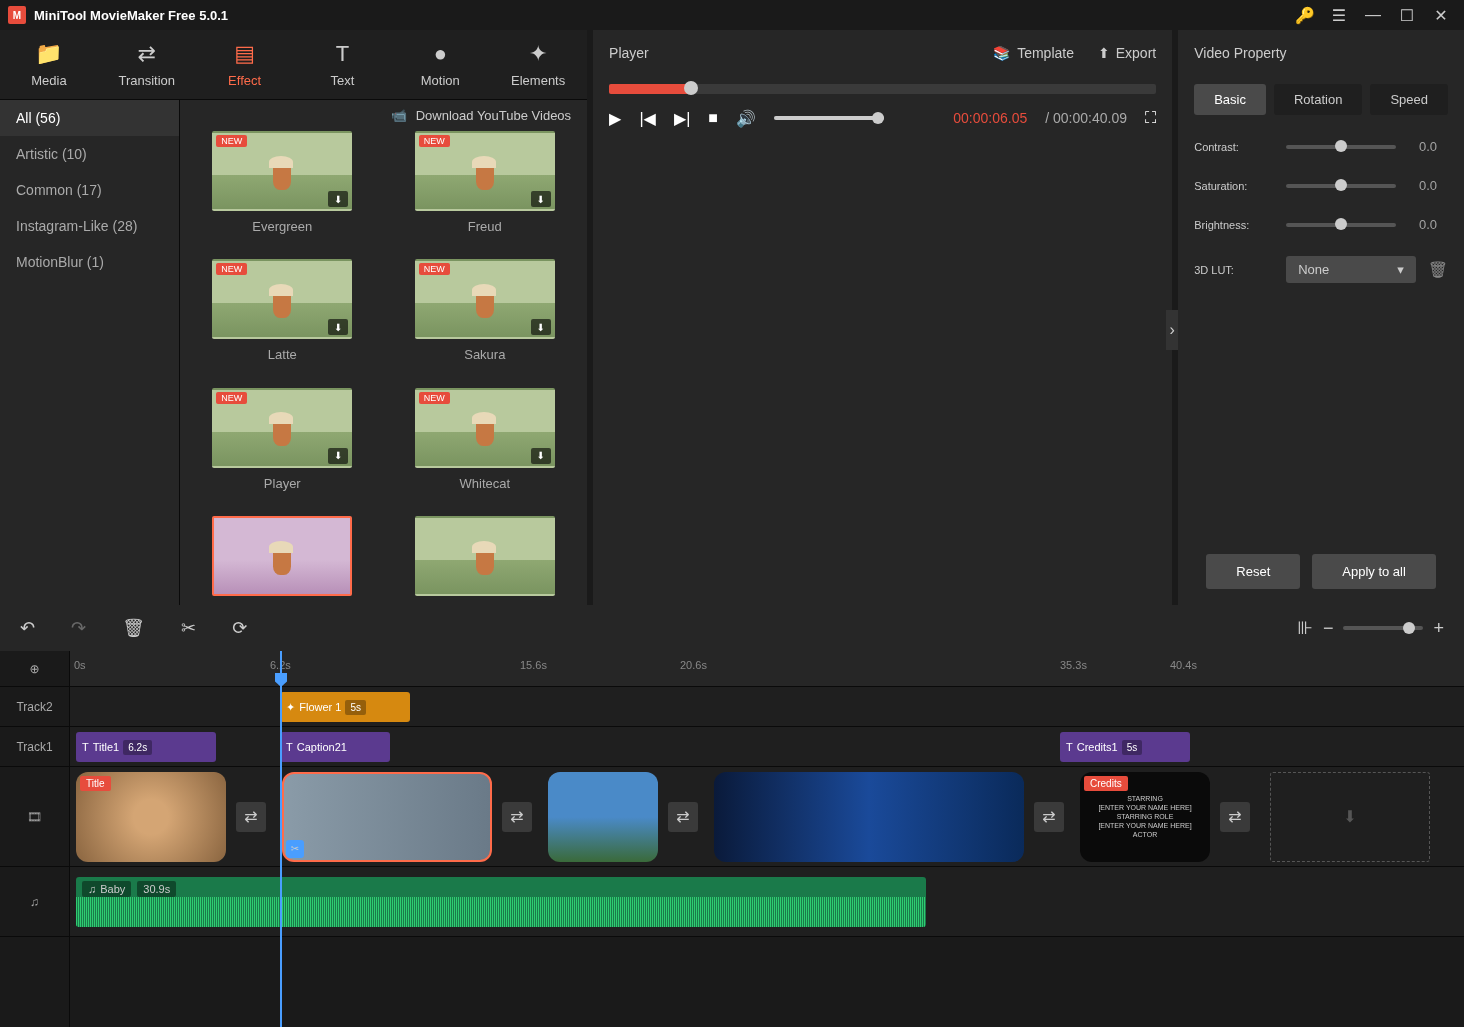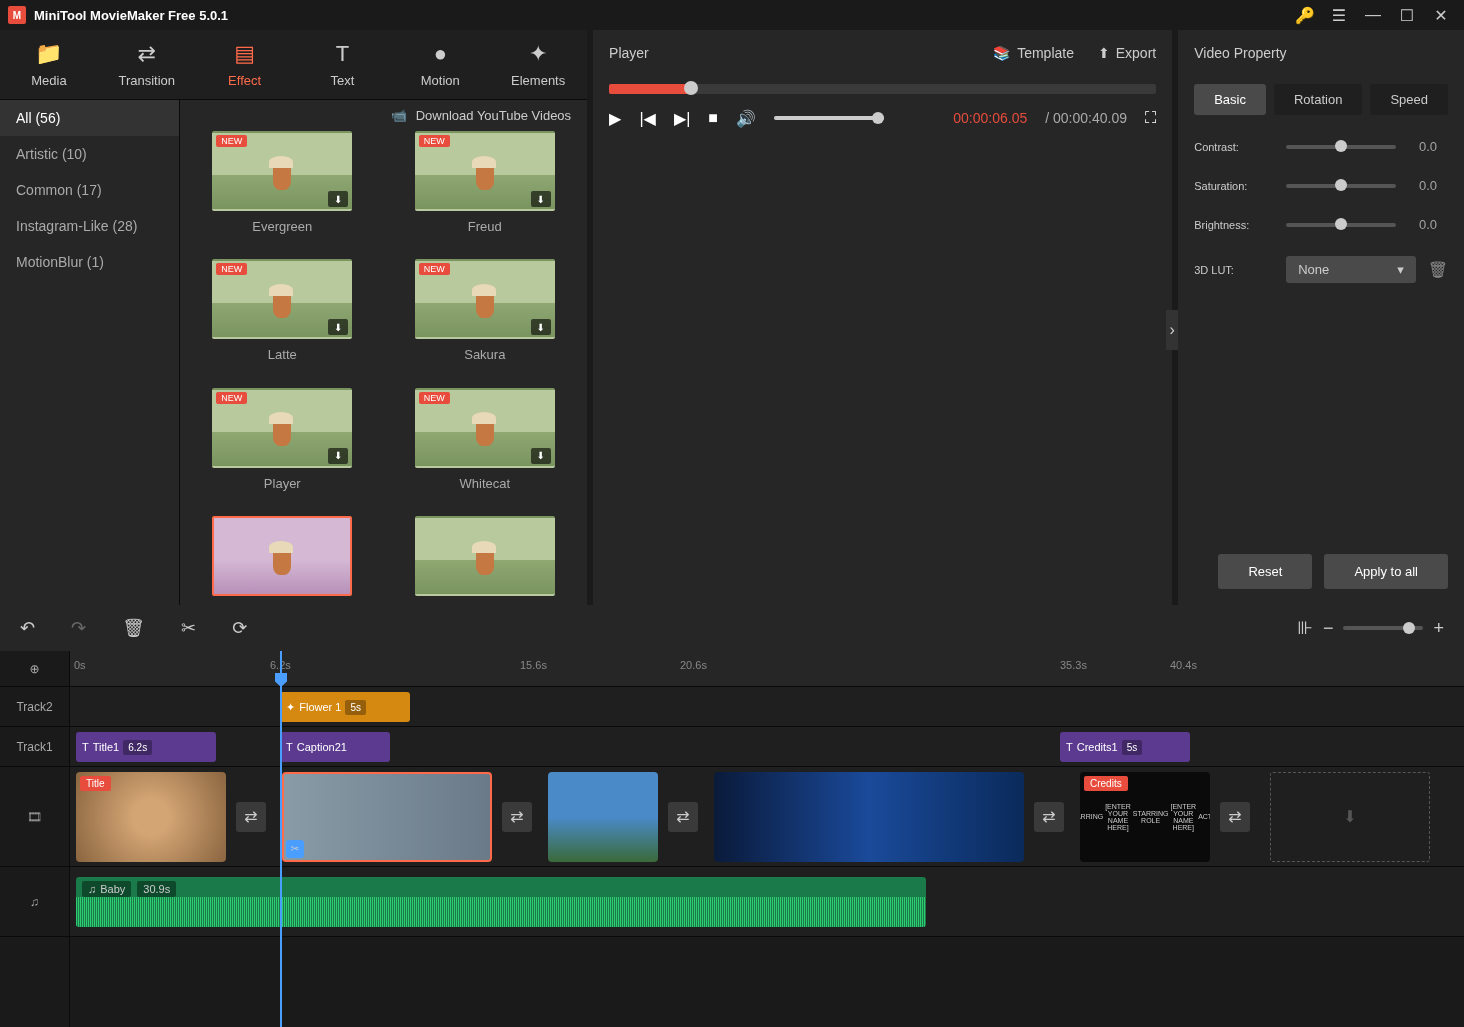--- a/index.html
+++ b/index.html
@@ -64,21 +64,21 @@
 .props-tabs{display:flex;padding:8px 16px;gap:8px}
 .props-tab{padding:8px 20px;background:#1f1f1f;cursor:pointer;font-size:13px;color:#ccc;border-radius:3px}
 .props-tab.active{background:#4a4a4a;color:#fff}
 .props-body{flex:1;padding:16px;position:relative}
 .prop-row{display:flex;align-items:center;gap:12px;margin-bottom:24px}
 .prop-label{width:80px;font-size:11px;color:#ccc}
 .prop-slider{flex:1;height:4px;background:#555;border-radius:2px;position:relative}
 .prop-slider-thumb{position:absolute;left:50%;top:-5px;width:12px;height:12px;background:#ccc;border-radius:50%;transform:translateX(-50%)}
 .prop-val{width:40px;text-align:center;font-size:13px;color:#a3a3a3}
 .lut-select{flex:1;background:#4a4a4a;padding:6px 12px;border-radius:3px;display:flex;justify-content:space-between;align-items:center;cursor:pointer;font-size:13px}
-.props-footer{display:flex;gap:12px;padding:16px;justify-content:flex-end}
+.props-footer{display:flex;gap:12px;padding:16px;justify-content:center}
 .props-btn{padding:10px 30px;background:#4a4a4a;border-radius:3px;cursor:pointer;font-size:13px;color:#fff}
 .timeline{height:422px;background:#1a1a1a;display:flex;flex-direction:column}
 .tl-toolbar{height:46px;display:flex;align-items:center;padding:0 20px;gap:36px;background:#262626;justify-content:space-between}
 .tl-tools-left{display:flex;gap:36px}
 .tl-tool{color:#ccc;cursor:pointer;font-size:18px}
 .tl-zoom{display:flex;align-items:center;gap:10px}
 .zoom-slider{width:80px;height:4px;background:#555;border-radius:2px;position:relative}
 .zoom-thumb{position:absolute;right:8px;top:-4px;width:12px;height:12px;background:#ccc;border-radius:50%}
 .tl-body{flex:1;display:flex;overflow:hidden}
 .tl-labels{width:70px;background:#1a1a1a;border-right:1px solid #0a0a0a;display:flex;flex-direction:column}
@@ -95,21 +95,21 @@
 .playhead-head{position:absolute;top:22px;left:-5px;width:12px;height:14px;background:#4a9eff;clip-path:polygon(0 0,100% 0,100% 60%,50% 100%,0 60%)}
 .tl-track{border-bottom:1px solid #0a0a0a;position:relative;background:#1f1f1f}
 .tl-track.track2{height:40px}
 .tl-track.track1{height:40px}
 .tl-track.video{height:100px;display:flex;align-items:center}
 .tl-track.audio{height:70px;display:flex;align-items:center}
 .clip{position:absolute;height:30px;top:5px;border-radius:3px;display:flex;align-items:center;padding:0 6px;gap:4px;font-size:11px;color:#fff}
 .clip-orange{background:#d68910}
 .clip-purple{background:#5b3a8f}
 .clip-dur{background:rgba(0,0,0,0.3);padding:2px 5px;border-radius:2px;font-size:10px}
-.video-clip{height:90px;border-radius:4px;position:relative;margin-left:6px;background:#333;overflow:hidden}
+.video-clip{height:90px;border-radius:12px;position:relative;margin-left:6px;background:#333;overflow:hidden}
 .video-clip.selected{border:2px solid #ff6b4a}
 .vc-badge{position:absolute;top:4px;left:4px;background:#e74c3c;color:#fff;font-size:10px;padding:2px 6px;border-radius:2px;z-index:2}
 .trans-btn{width:30px;height:30px;background:#3a3a3a;border-radius:3px;display:flex;align-items:center;justify-content:center;margin:0 10px;cursor:pointer;color:#ccc}
 .audio-clip{height:50px;background:#1a7a4a;border-radius:3px;margin-left:6px;position:relative;overflow:hidden;display:flex;align-items:flex-start;padding:4px 6px;gap:6px}
 .audio-wave{position:absolute;bottom:0;left:0;right:0;height:30px;background:repeating-linear-gradient(90deg,#2ecc71 0,#2ecc71 1px,transparent 1px,transparent 2px)}
 .audio-label{background:rgba(0,0,0,0.4);padding:2px 6px;border-radius:2px;font-size:11px;z-index:2;display:flex;gap:4px;align-items:center}
 .drop-zone{width:160px;height:90px;border:1px dashed #555;border-radius:3px;margin-left:10px;display:flex;align-items:center;justify-content:center;color:#555}
 .scissors-badge{position:absolute;bottom:2px;left:2px;width:18px;height:18px;background:#4a9eff;border-radius:3px;display:flex;align-items:center;justify-content:center;font-size:10px;z-index:3}
 ::-webkit-scrollbar{width:8px}
 ::-webkit-scrollbar-track{background:#1a1a1a}
@@ -408,21 +408,21 @@
           </div>
         <div class="trans-btn">⇄</div>
         <div class="video-clip selected" style="width:210px;background:linear-gradient(90deg,#8a9ba8,#6a7a88)">
             <div class="scissors-badge">✂</div>
           </div>
         <div class="trans-btn">⇄</div>
         <div class="video-clip" style="width:110px;background:linear-gradient(to bottom,#4a8ac8 50%,#3a6a3a 100%)"></div>
         <div class="trans-btn">⇄</div>
         <div class="video-clip" style="width:310px;background:linear-gradient(90deg,#0a1a3a,#1a4a9a,#0a2a5a)"></div>
         <div class="trans-btn">⇄</div>
-        <div class="video-clip" style="width:130px;background:#0a0a0a;display:flex;flex-direction:row;align-items:center;justify-content:center;font-size:7px;color:#ccc;text-align:center;gap:2px">
+        <div class="video-clip" style="width:130px;background:#0a0a0a;display:flex;flex-direction:column;align-items:center;justify-content:center;font-size:7px;color:#ccc;text-align:center;gap:2px">
             <div class="vc-badge">Credits</div>
             <div>STARRING</div>
             <div>[ENTER YOUR NAME HERE]</div>
             <div>STARRING ROLE</div>
             <div>[ENTER YOUR NAME HERE]</div>
             <div>ACTOR</div>
           </div>
         <div class="trans-btn">⇄</div>
         <div class="drop-zone">⬇</div>
       </div>

